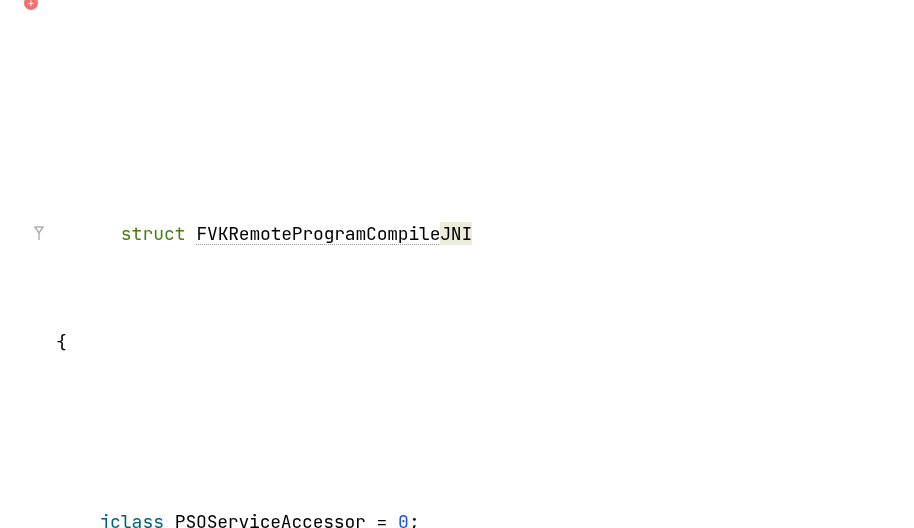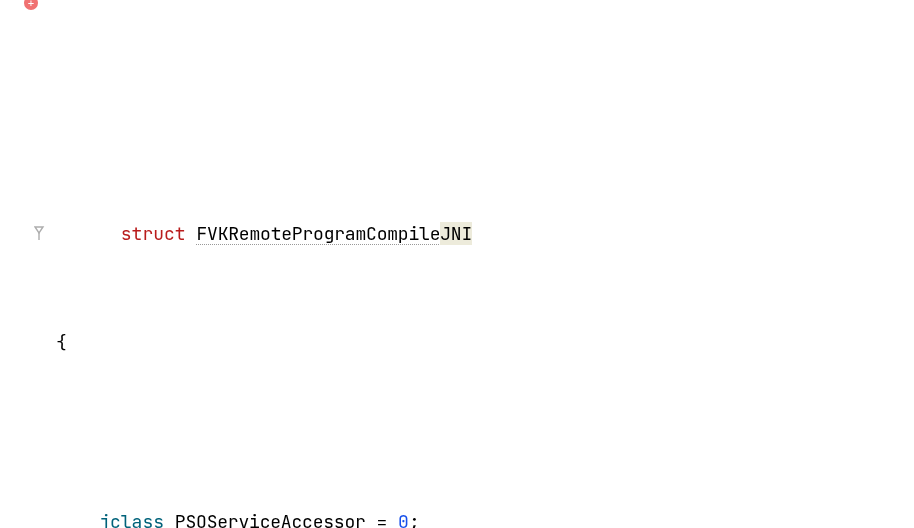--- a/index.html
+++ b/index.html
@@ -19,21 +19,21 @@
   }
   .code {
     margin-left: 48px;
     white-space: pre;
   }
   .line {
     height: 36px;
     padding-left: 8px;
     position: relative;
   }
-  .kw { color: #b91c1c; }       
+  .kw { color: #4d7c0f; }       
   .type { color: #00627a; }     
   .ident { color: #000000; letter-spacing:-0.2px;}
   .num { color: #1750eb; }
   .punct { color: #000000; }
   .hlbox { background: #edebdb; margin-top: 40px; }
   .underline-dotted {
     text-decoration: underline;
     text-decoration-style: dotted;
     text-decoration-color: #999;
     text-decoration-thickness: 1px;

